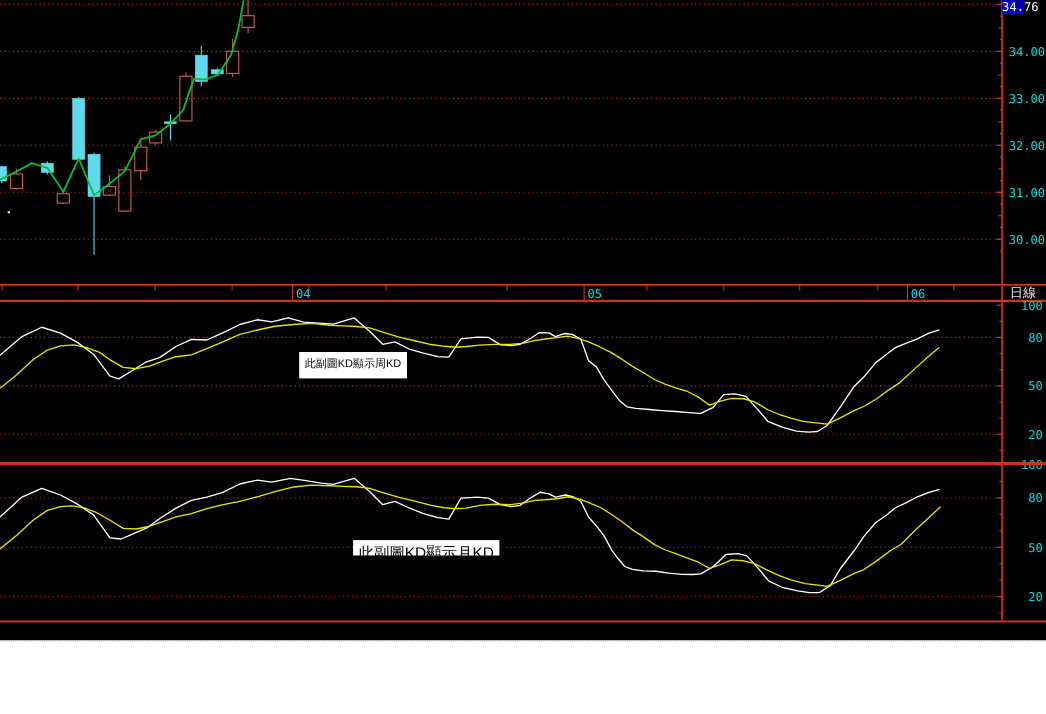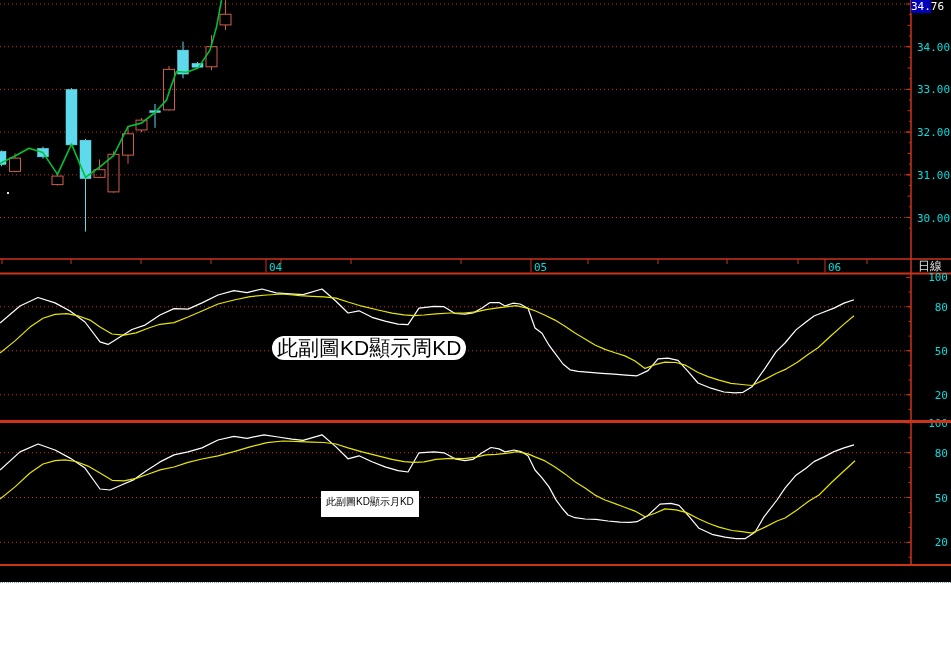--- a/index.html
+++ b/index.html
@@ -5,22 +5,22 @@
   html,body{margin:0;padding:0;background:#333;}
   #root{
     position:relative;width:951px;height:649px;background:#000;
     overflow:hidden;font-family:"Liberation Sans",sans-serif;
   }
   #chart{position:absolute;left:0;top:0;}
   .ann{
     position:absolute;background:#fff;color:#000;white-space:nowrap;
     font-family:"Liberation Sans",sans-serif;z-index:5;
   }
-  #ann-weekly{left:272px;top:336px;height:24px;line-height:24px;font-size:21px;padding:0 5px;border-radius:12px;}
-  #ann-monthly{left:321px;top:491px;height:26px;line-height:22px;font-size:10px;padding:0 5px;}
+  #ann-weekly{left:272px;top:320px;height:24px;line-height:24px;font-size:10px;padding:0 5px;}
+  #ann-monthly{left:321px;top:491px;height:14px;line-height:22px;font-size:14px;padding:0 5px;}
   #last-price{
     position:absolute;left:911px;top:0;width:20px;height:13px;background:#0000b8;
     color:#fff;font:11px/13px "DejaVu Sans Mono",monospace;text-align:center;z-index:6;
   }
   #period{
     position:absolute;left:918px;top:260px;color:#e5e5e5;
     font:12px/13px "Liberation Sans",sans-serif;z-index:6;
   }
   #footer{
     position:absolute;left:0;top:582px;width:951px;height:67px;background:#fff;

